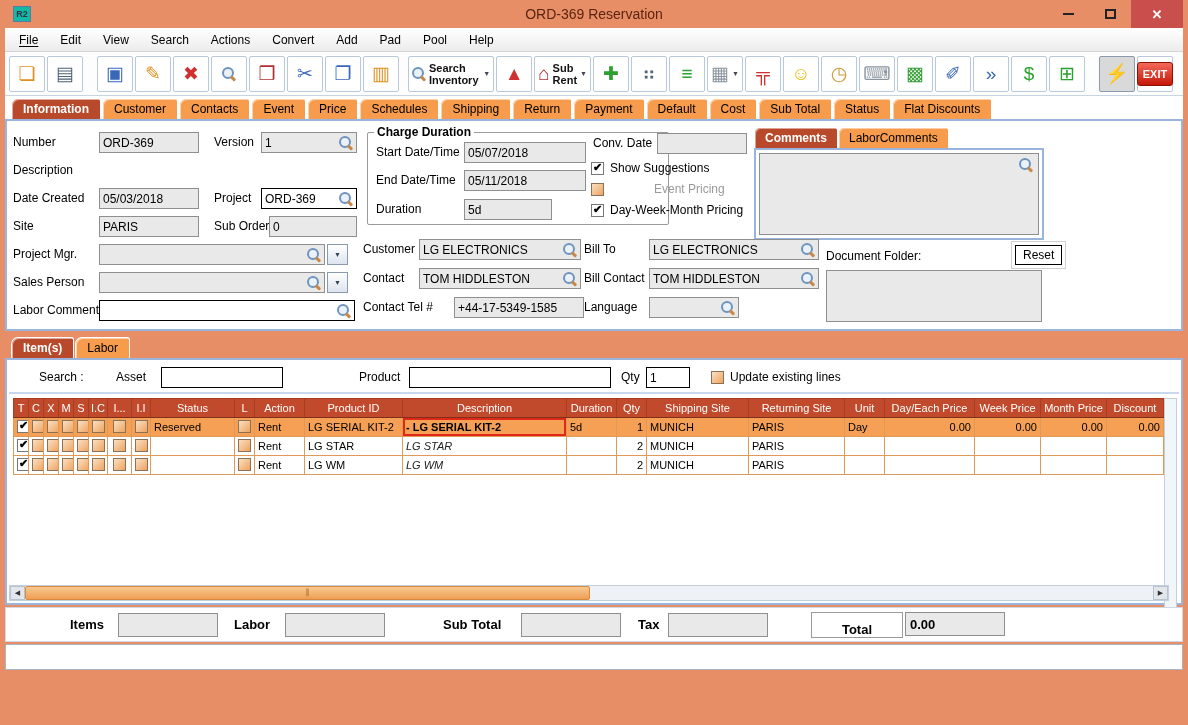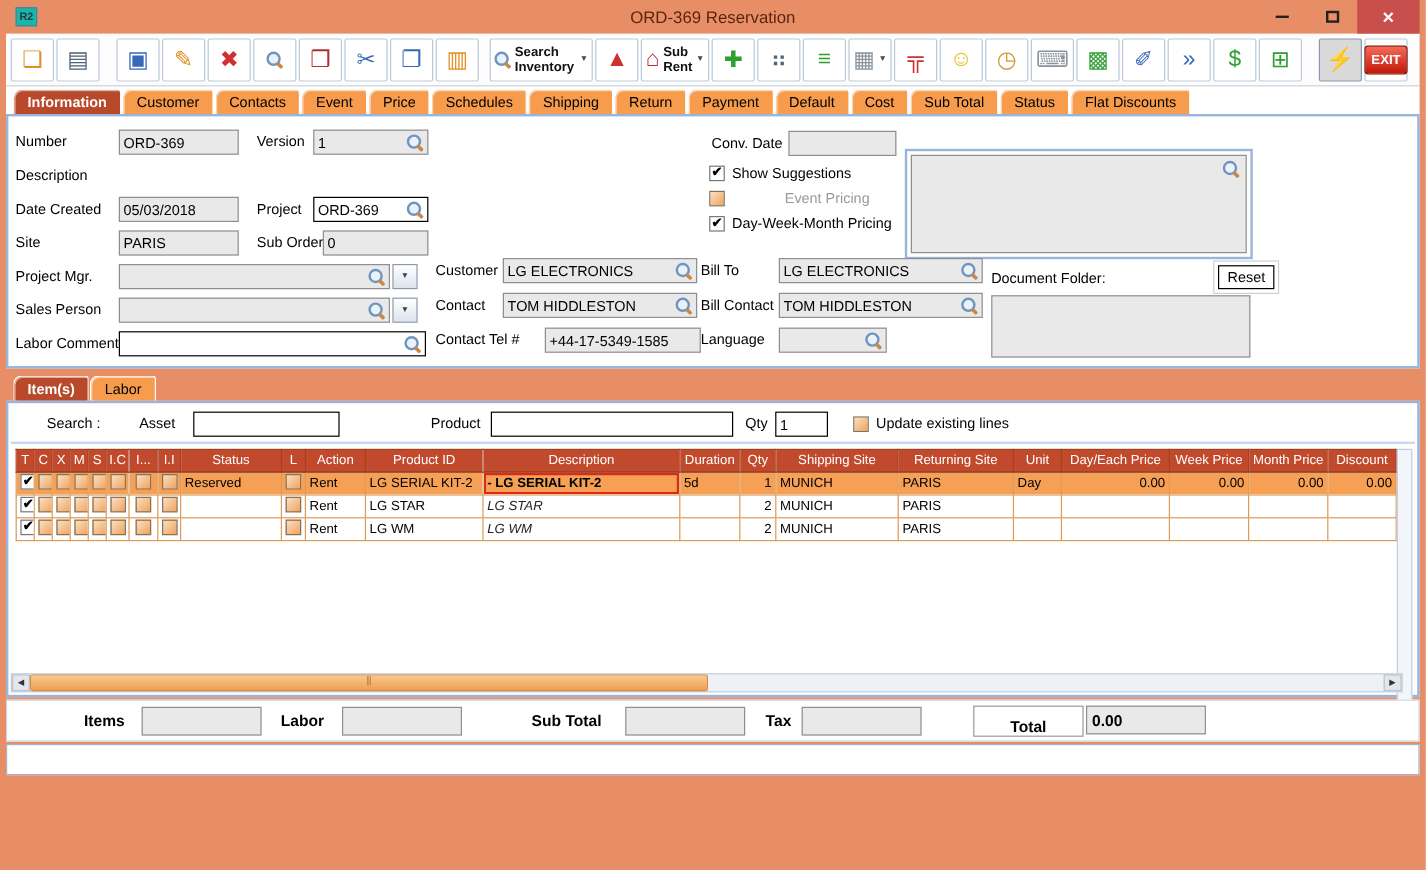--- a/index.html
+++ b/index.html
@@ -111,20 +111,32 @@
         </div>
       <div class="win-btn">
           <div class="glyph-max"></div>
         </div>
       <div class="win-btn win-close">
           <span>✕</span>
         </div>
     </div>
   </div>
 
+  <div class="menubar">
+    <span class="menu-item">File</span>
+    <span class="menu-item">Edit</span>
+    <span class="menu-item">View</span>
+    <span class="menu-item">Search</span>
+    <span class="menu-item">Actions</span>
+    <span class="menu-item">Convert</span>
+    <span class="menu-item">Add</span>
+    <span class="menu-item">Pad</span>
+    <span class="menu-item">Pool</span>
+    <span class="menu-item">Help</span>
+  </div>
 
   <div class="toolbar">
     <div class="tbtn">
         <span class="c-org">❏</span>
       </div>
     <div class="tbtn">
         <span class="c-slate">▤</span>
       </div>
     <div class="tbtn gap1">
         <span class="c-blue">▣</span>
@@ -277,39 +289,58 @@
     <div class="abs combo" style="left:320px;top:151px">
         <span>▼</span>
       </div>
 
     <span class="abs flabel" style="left:6px;top:182px">Labor Comments</span>
     <div class="abs fld edit" style="left:92px;top:179px;width:256px">
         <span class="val"></span>
         <span class="mag"></span>
       </div>
 
+    <fieldset class="abs cd" style="left:360px;top:4px;width:302px;height:100px">
+      <legend>Charge Duration</legend>
+      <span class="abs flabel" style="left:8px;top:6px">Start Date/Time</span>
+      <div class="abs fld" style="left:96px;top:3px;width:122px">
+          <span class="val">05/07/2018</span>
+        </div>
+      <span class="abs flabel" style="left:8px;top:34px">End Date/Time</span>
+      <div class="abs fld" style="left:96px;top:31px;width:122px">
+          <span class="val">05/11/2018</span>
+        </div>
+      <span class="abs flabel" style="left:8px;top:63px">Duration</span>
+      <div class="abs fld" style="left:96px;top:60px;width:88px">
+          <span class="val">5d</span>
+        </div>
+    </fieldset>
 
     <span class="abs flabel" style="left:586px;top:15px">Conv. Date</span>
     <div class="abs fld" style="left:650px;top:12px;width:90px">
         <span class="val"></span>
       </div>
 
     <div class="abs chkrow" style="left:584px;top:40px">
       <span class="chk on"></span>
       <span class="flabel">Show Suggestions</span>
     </div>
     <div class="abs chkrow" style="left:584px;top:61px">
       <span class="chk"></span>
       <span class="flabel dim">Event Pricing</span>
     </div>
     <div class="abs chkrow" style="left:584px;top:82px">
       <span class="chk on"></span>
       <span class="flabel">Day-Week-Month Pricing</span>
     </div>
 
+    <div class="abs" style="left:747px;top:6px;display:flex">
+      <div class="minitab active">Comments</div>
+      <div class="minitab">LaborComments</div>
+    </div>
     <div class="abs comments-box" style="left:747px;top:27px;width:290px;height:92px">
       <div class="comments-inner">
         <span class="val"></span>
         <span class="mag"></span>
       </div>
     </div>
 
     <span class="abs flabel" style="left:356px;top:121px">Customer</span>
     <div class="abs fld" style="left:412px;top:118px;width:162px">
         <span class="val">LG ELECTRONICS</span>

